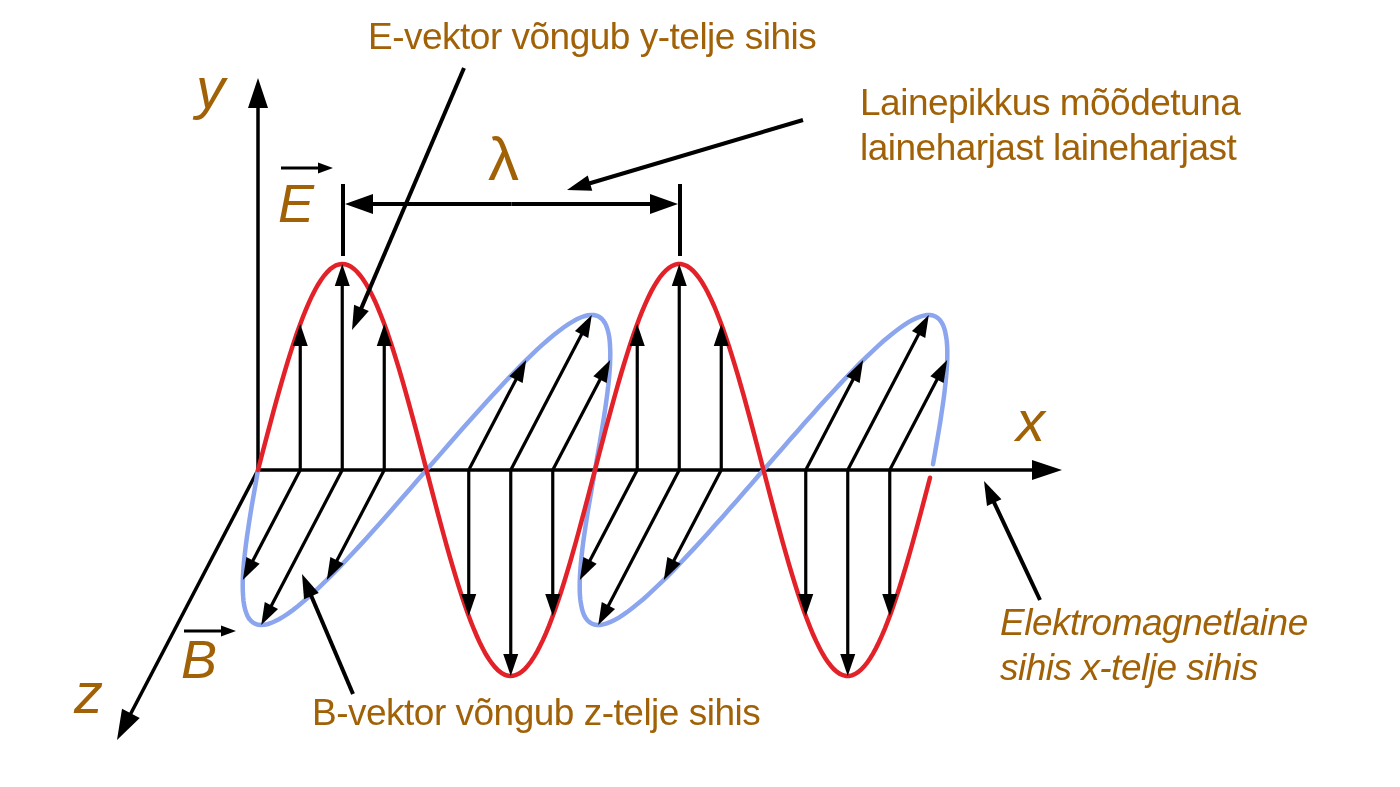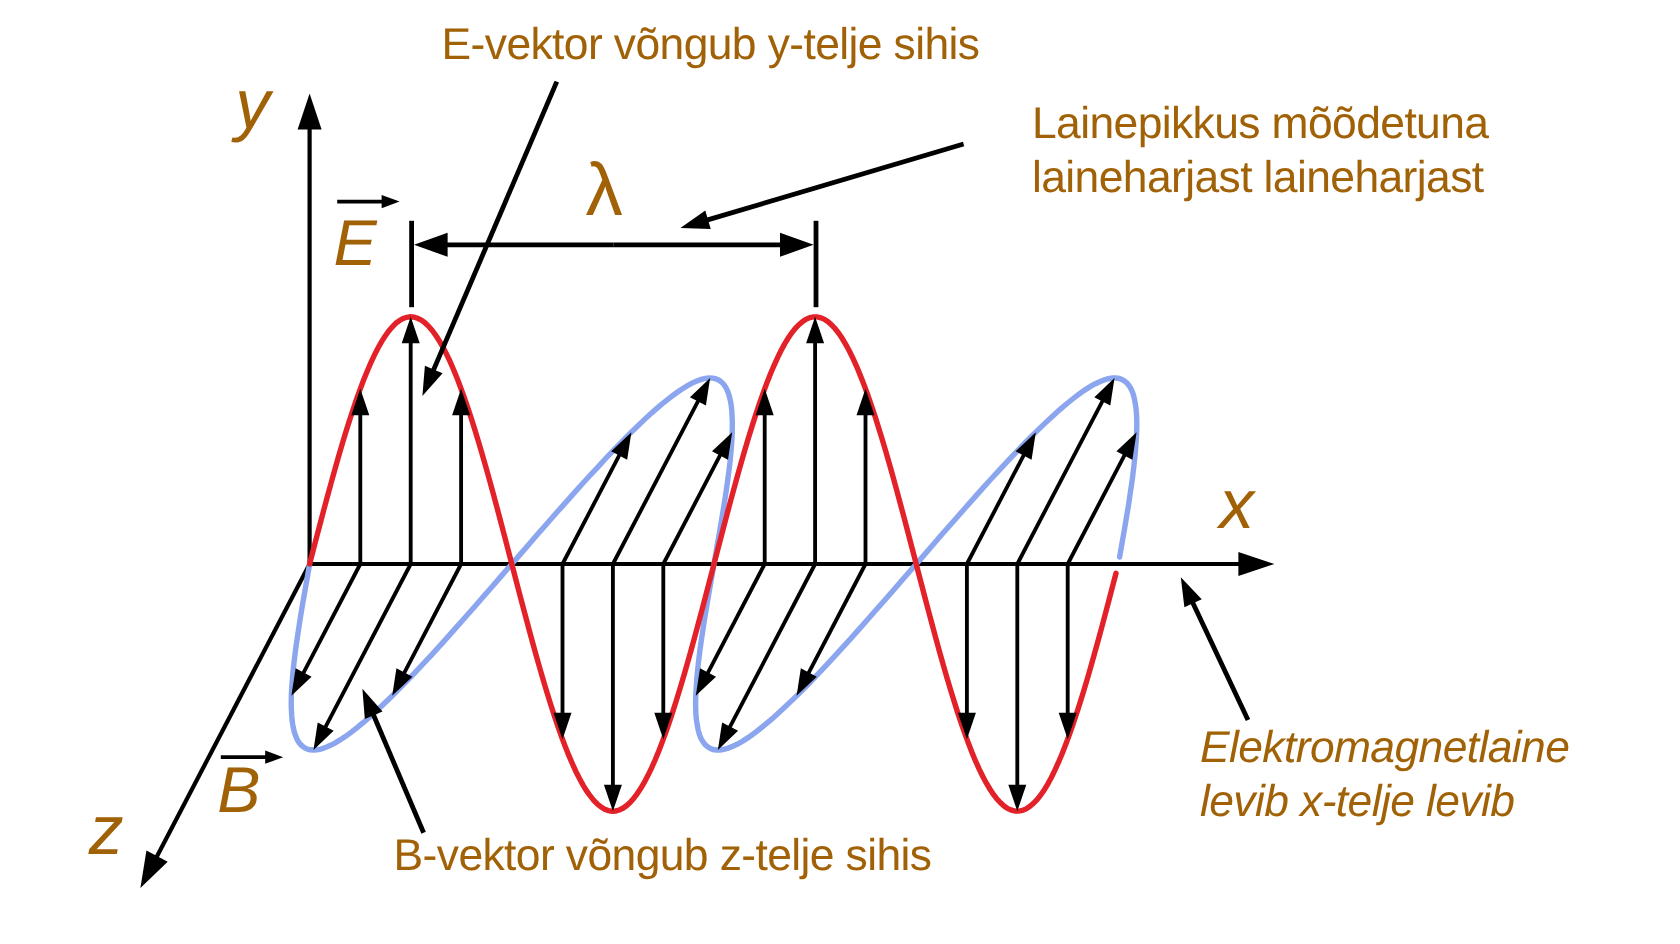--- a/index.html
+++ b/index.html
@@ -3,21 +3,21 @@
 <meta charset="utf-8">
 <style>
   html,body{margin:0;padding:0;background:#fff;}
   .stage{position:relative;width:1400px;height:787px;background:#fff;overflow:hidden;
          font-family:"Liberation Sans",sans-serif;color:#a16207;}
   #em-svg{position:absolute;left:0;top:0;}
   .lbl{position:absolute;font-size:37px;line-height:45px;letter-spacing:-0.5px;white-space:nowrap;}
   .sym{position:absolute;font-style:italic;font-size:58px;line-height:1;}
   #lbl-e-osc{left:368px;top:14px;}
   #lbl-wavelength{left:818px;top:80px;margin-left:42px;}
-  #lbl-b-osc{left:328px;top:690px;}
+  #lbl-b-osc{left:312px;top:690px;}
   #lbl-prop{left:1000px;top:600px;font-style:italic;}
   #sym-lambda{left:488px;top:128px;font-style:normal;font-size:62px;}
   #sym-x{left:1016px;top:392px;}
   #sym-y{left:196px;top:59px;}
   #sym-z{left:74px;top:664px;}
   #sym-E{left:278px;top:176px;font-size:54px;}
   #sym-B{left:181px;top:632px;font-size:54px;}
 </style>
 </head>
 <body>
@@ -104,21 +104,21 @@
 
   <div class="lbl" id="lbl-wavelength">
     <div>Lainepikkus mõõdetuna</div>
     <div>laineharjast laineharjast</div>
   </div>
 
   <div class="lbl" id="lbl-b-osc">B-vektor võngub z-telje sihis</div>
 
   <div class="lbl" id="lbl-prop">
     <div>Elektromagnetlaine</div>
-    <div>levib x-telje levib</div>
+    <div>sihis x-telje sihis</div>
   </div>
 
   <div class="sym" id="sym-lambda">λ</div>
   <div class="sym" id="sym-x">x</div>
   <div class="sym" id="sym-y">y</div>
   <div class="sym" id="sym-z">z</div>
   <div class="sym" id="sym-E">E</div>
   <div class="sym" id="sym-B">B</div>
 </div>
 

